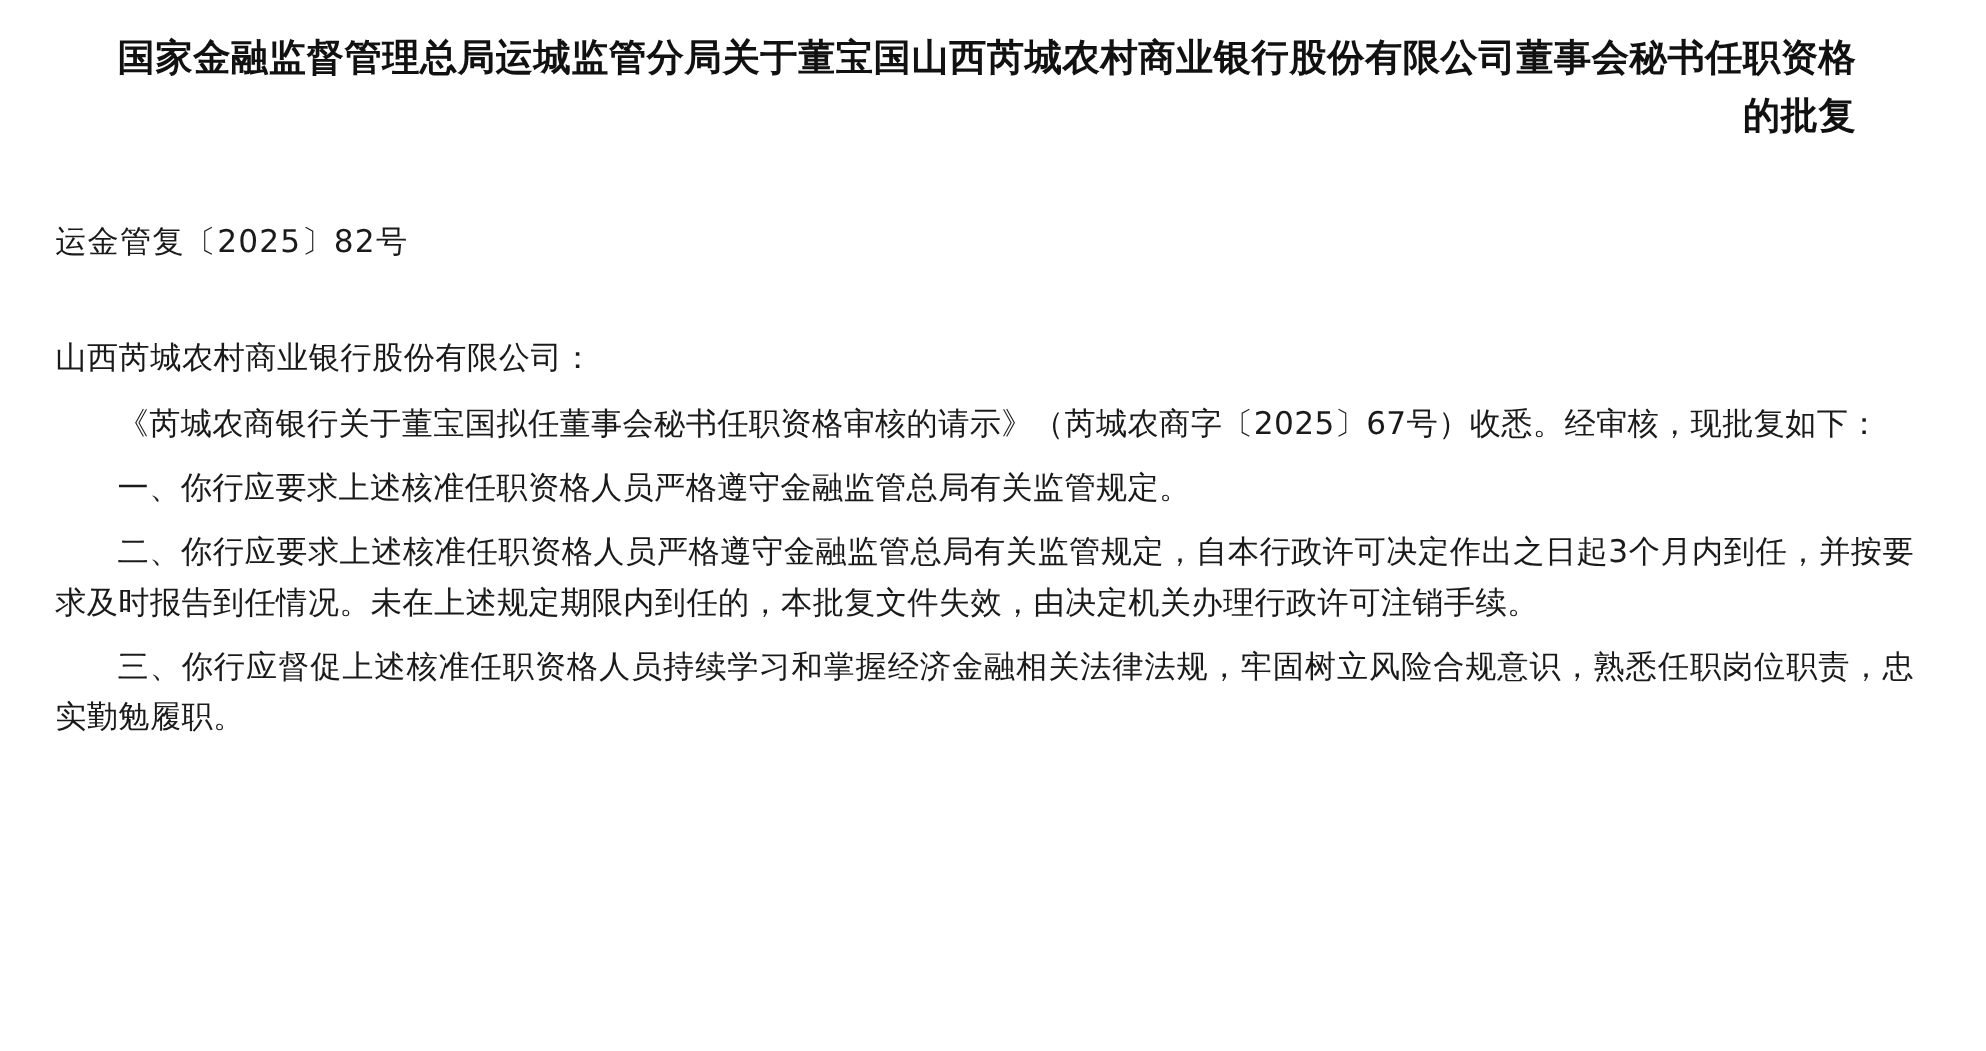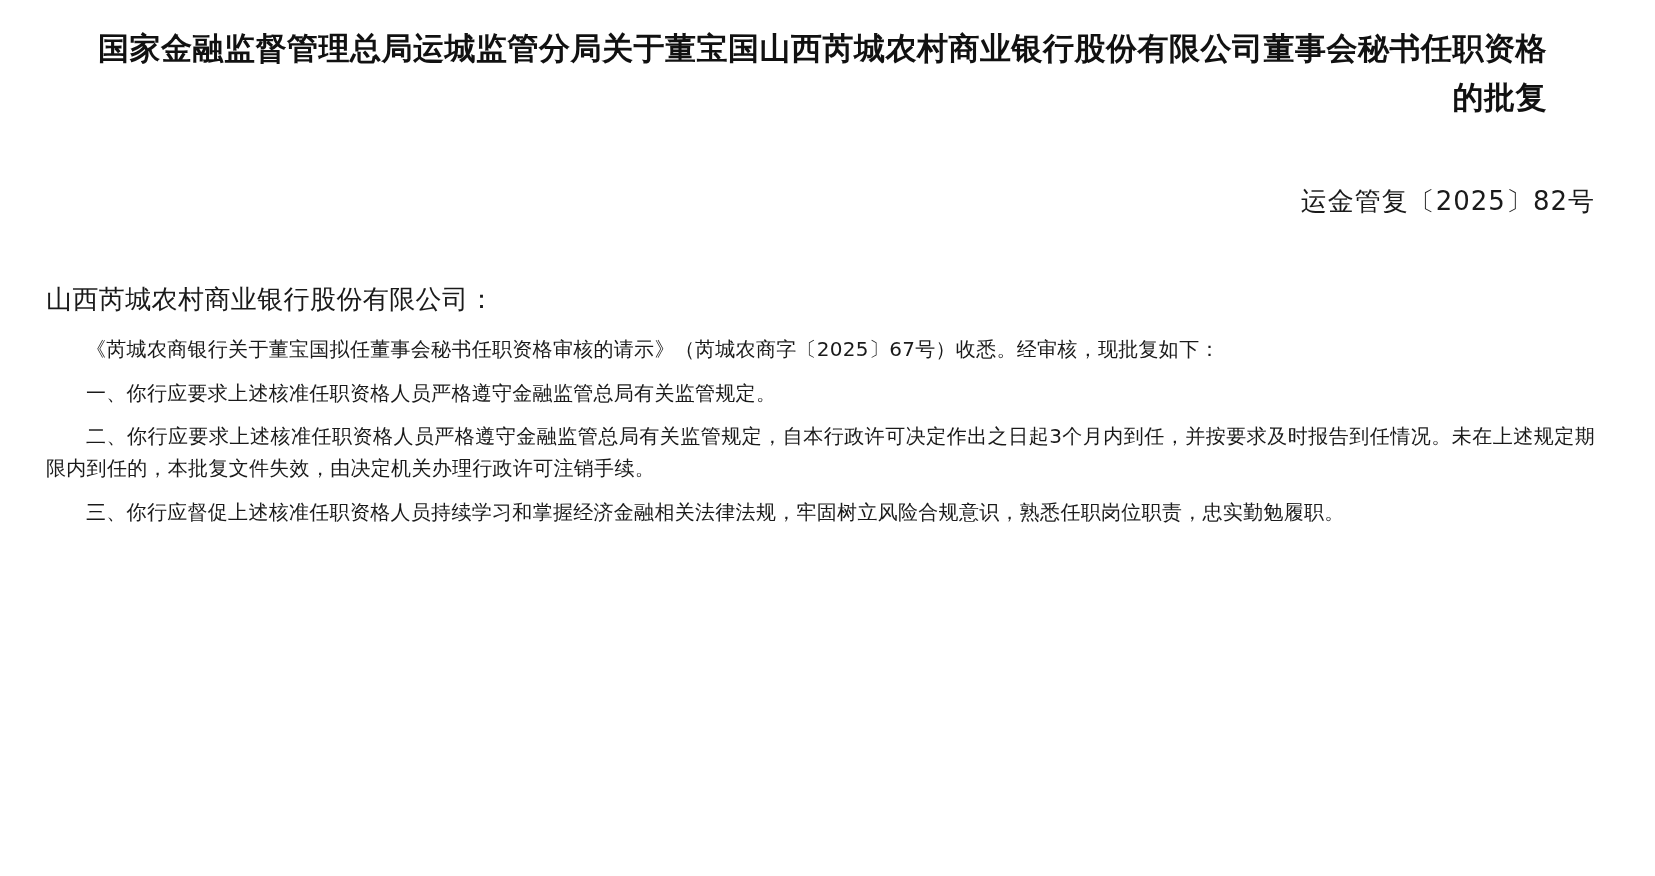--- a/index.html
+++ b/index.html
@@ -26,36 +26,36 @@
     font-size: 31px;
     font-weight: bold;
     line-height: 1.58;
     text-align: right;
     letter-spacing: 0.5px;
     margin: 0 48px;
     color: #111111;
   }
   .doc-number {
     font-size: 26px;
-    text-align: right;
+    text-align: left;
     margin-top: 62px;
     letter-spacing: 1px;
     color: #1a1a1a;
   }
   .body-block {
     margin-top: 60px;
   }
   .addressee {
     font-size: 26px;
     line-height: 1.55;
     letter-spacing: 0.4px;
     margin-top: 10px;
   }
   p.para {
-    font-size: 20px;
+    font-size: 26px;
     line-height: 1.62;
     letter-spacing: 0.3px;
     margin: 11px 0 0 0;
     text-align: justify;
     text-justify: inter-ideograph;
     text-indent: 2em;
   }
   p.para.first {
     margin-top: 14px;
   }

